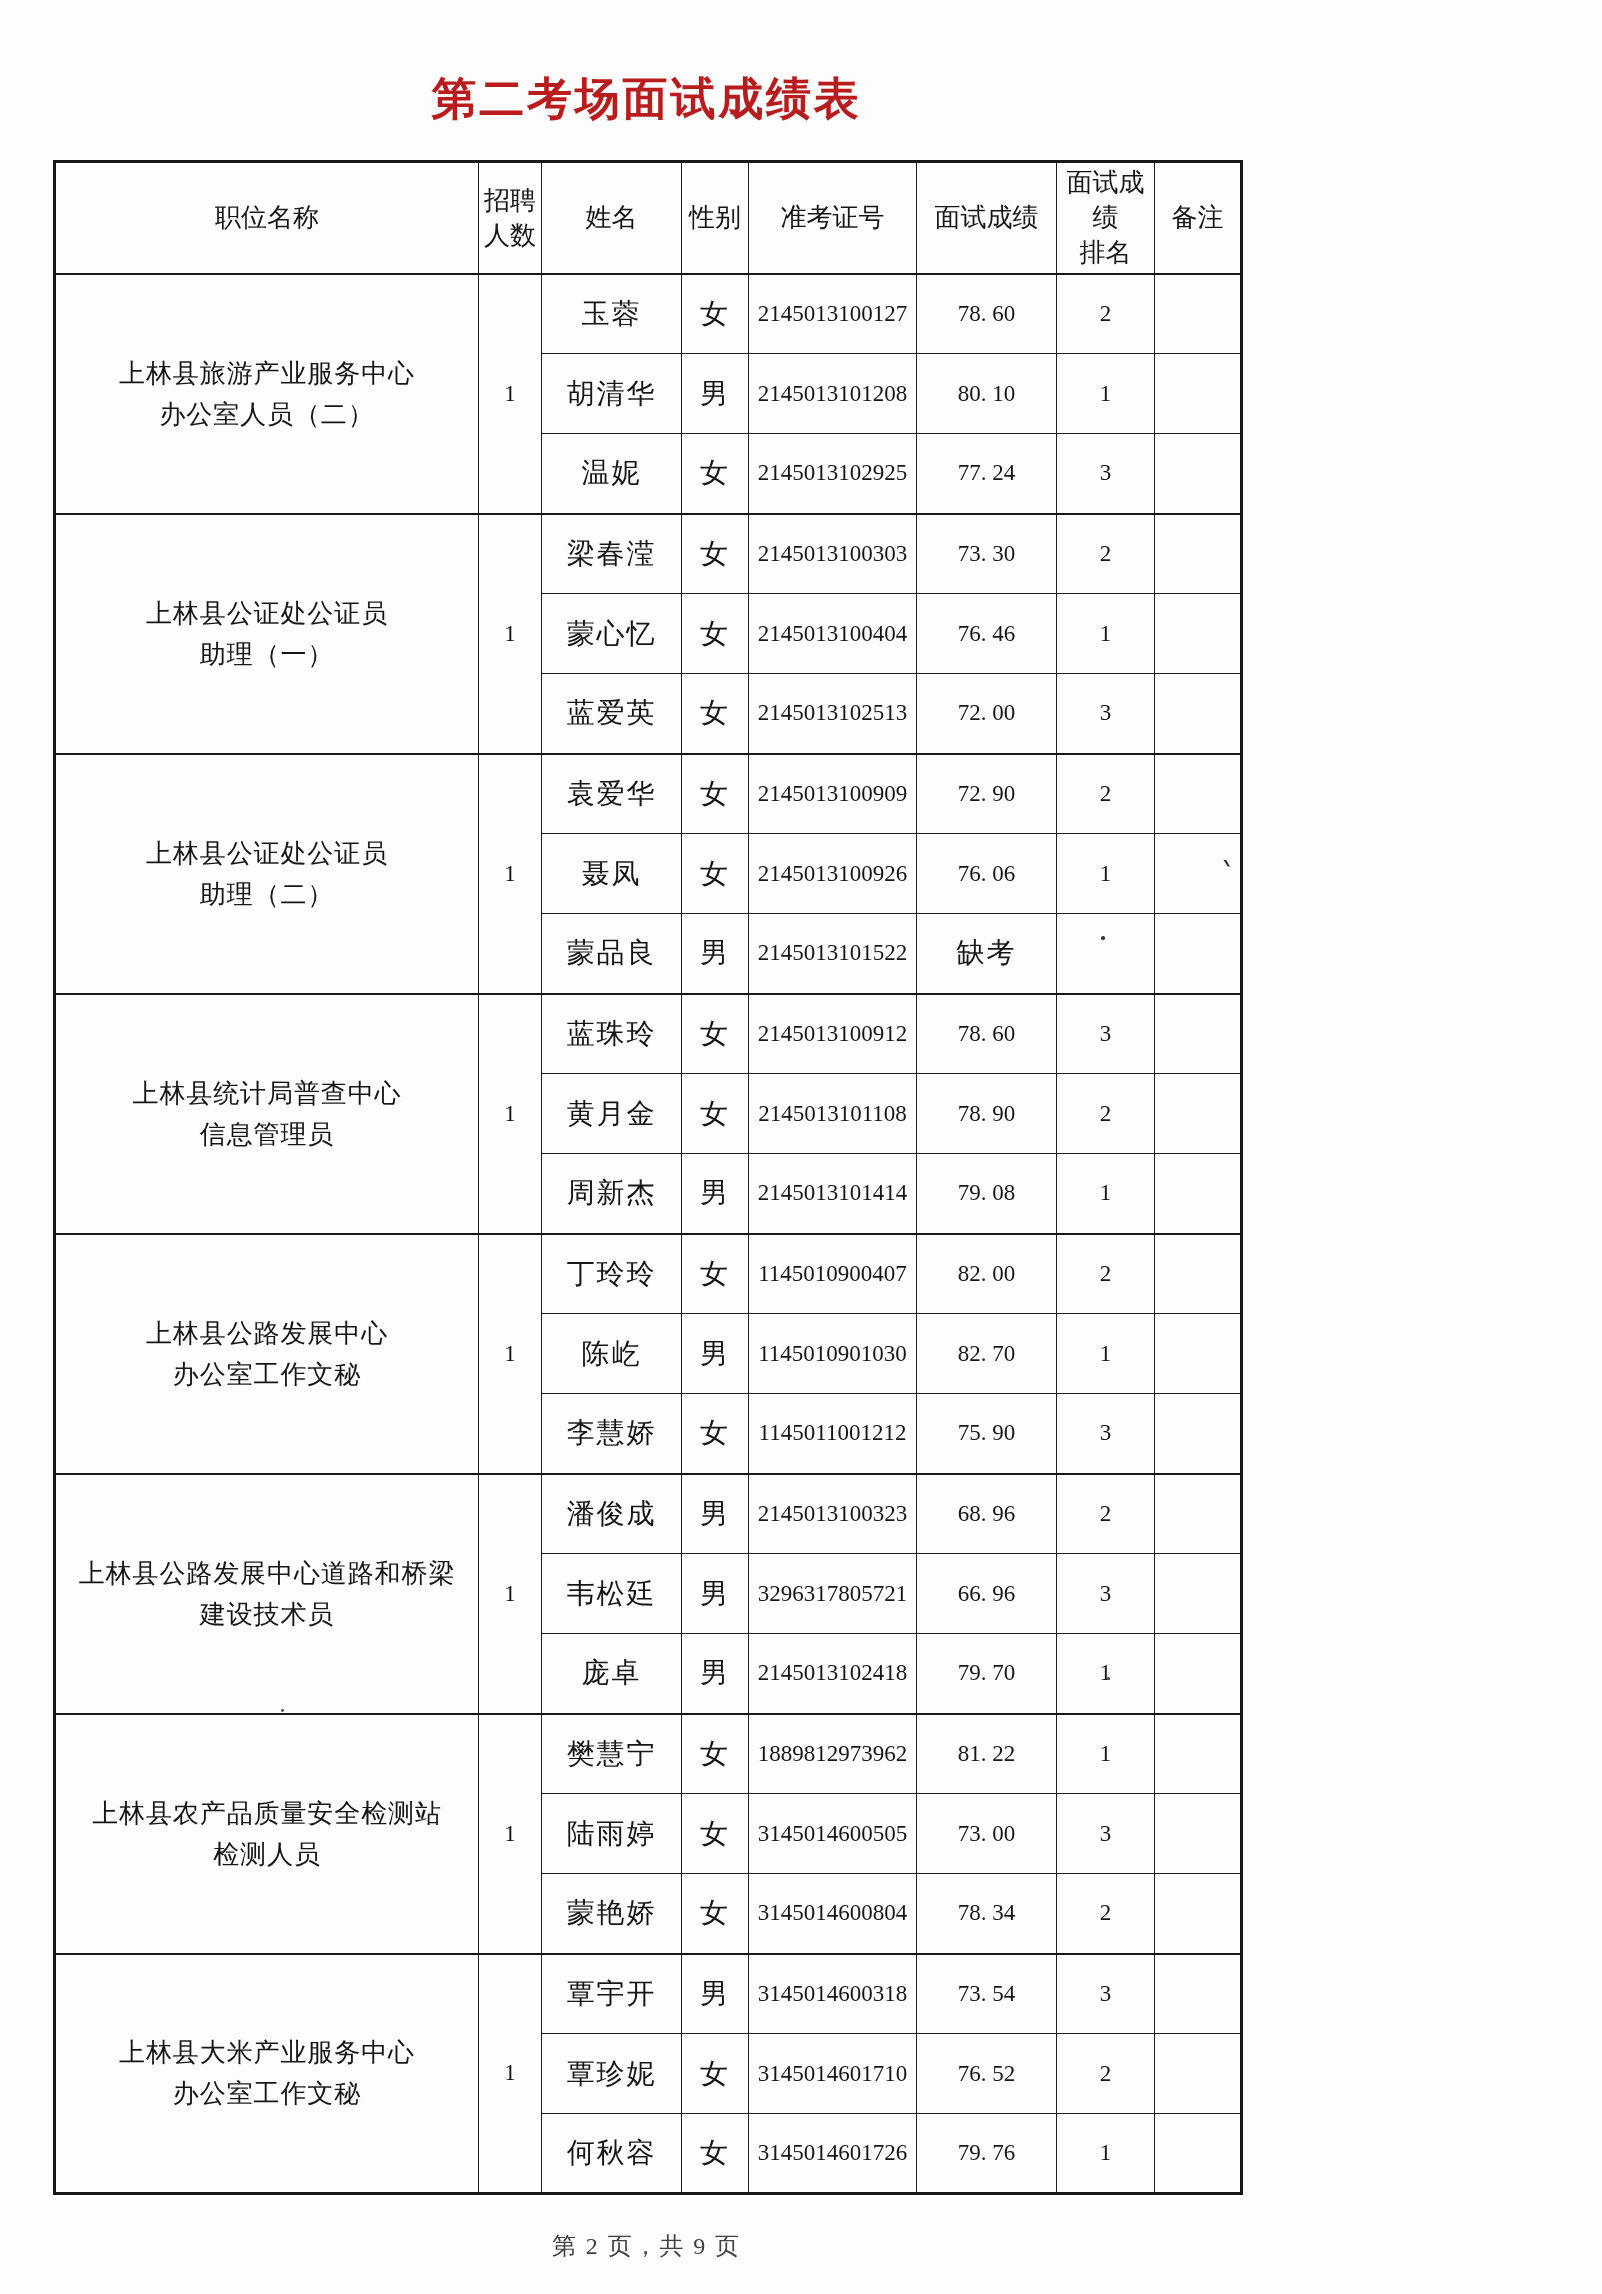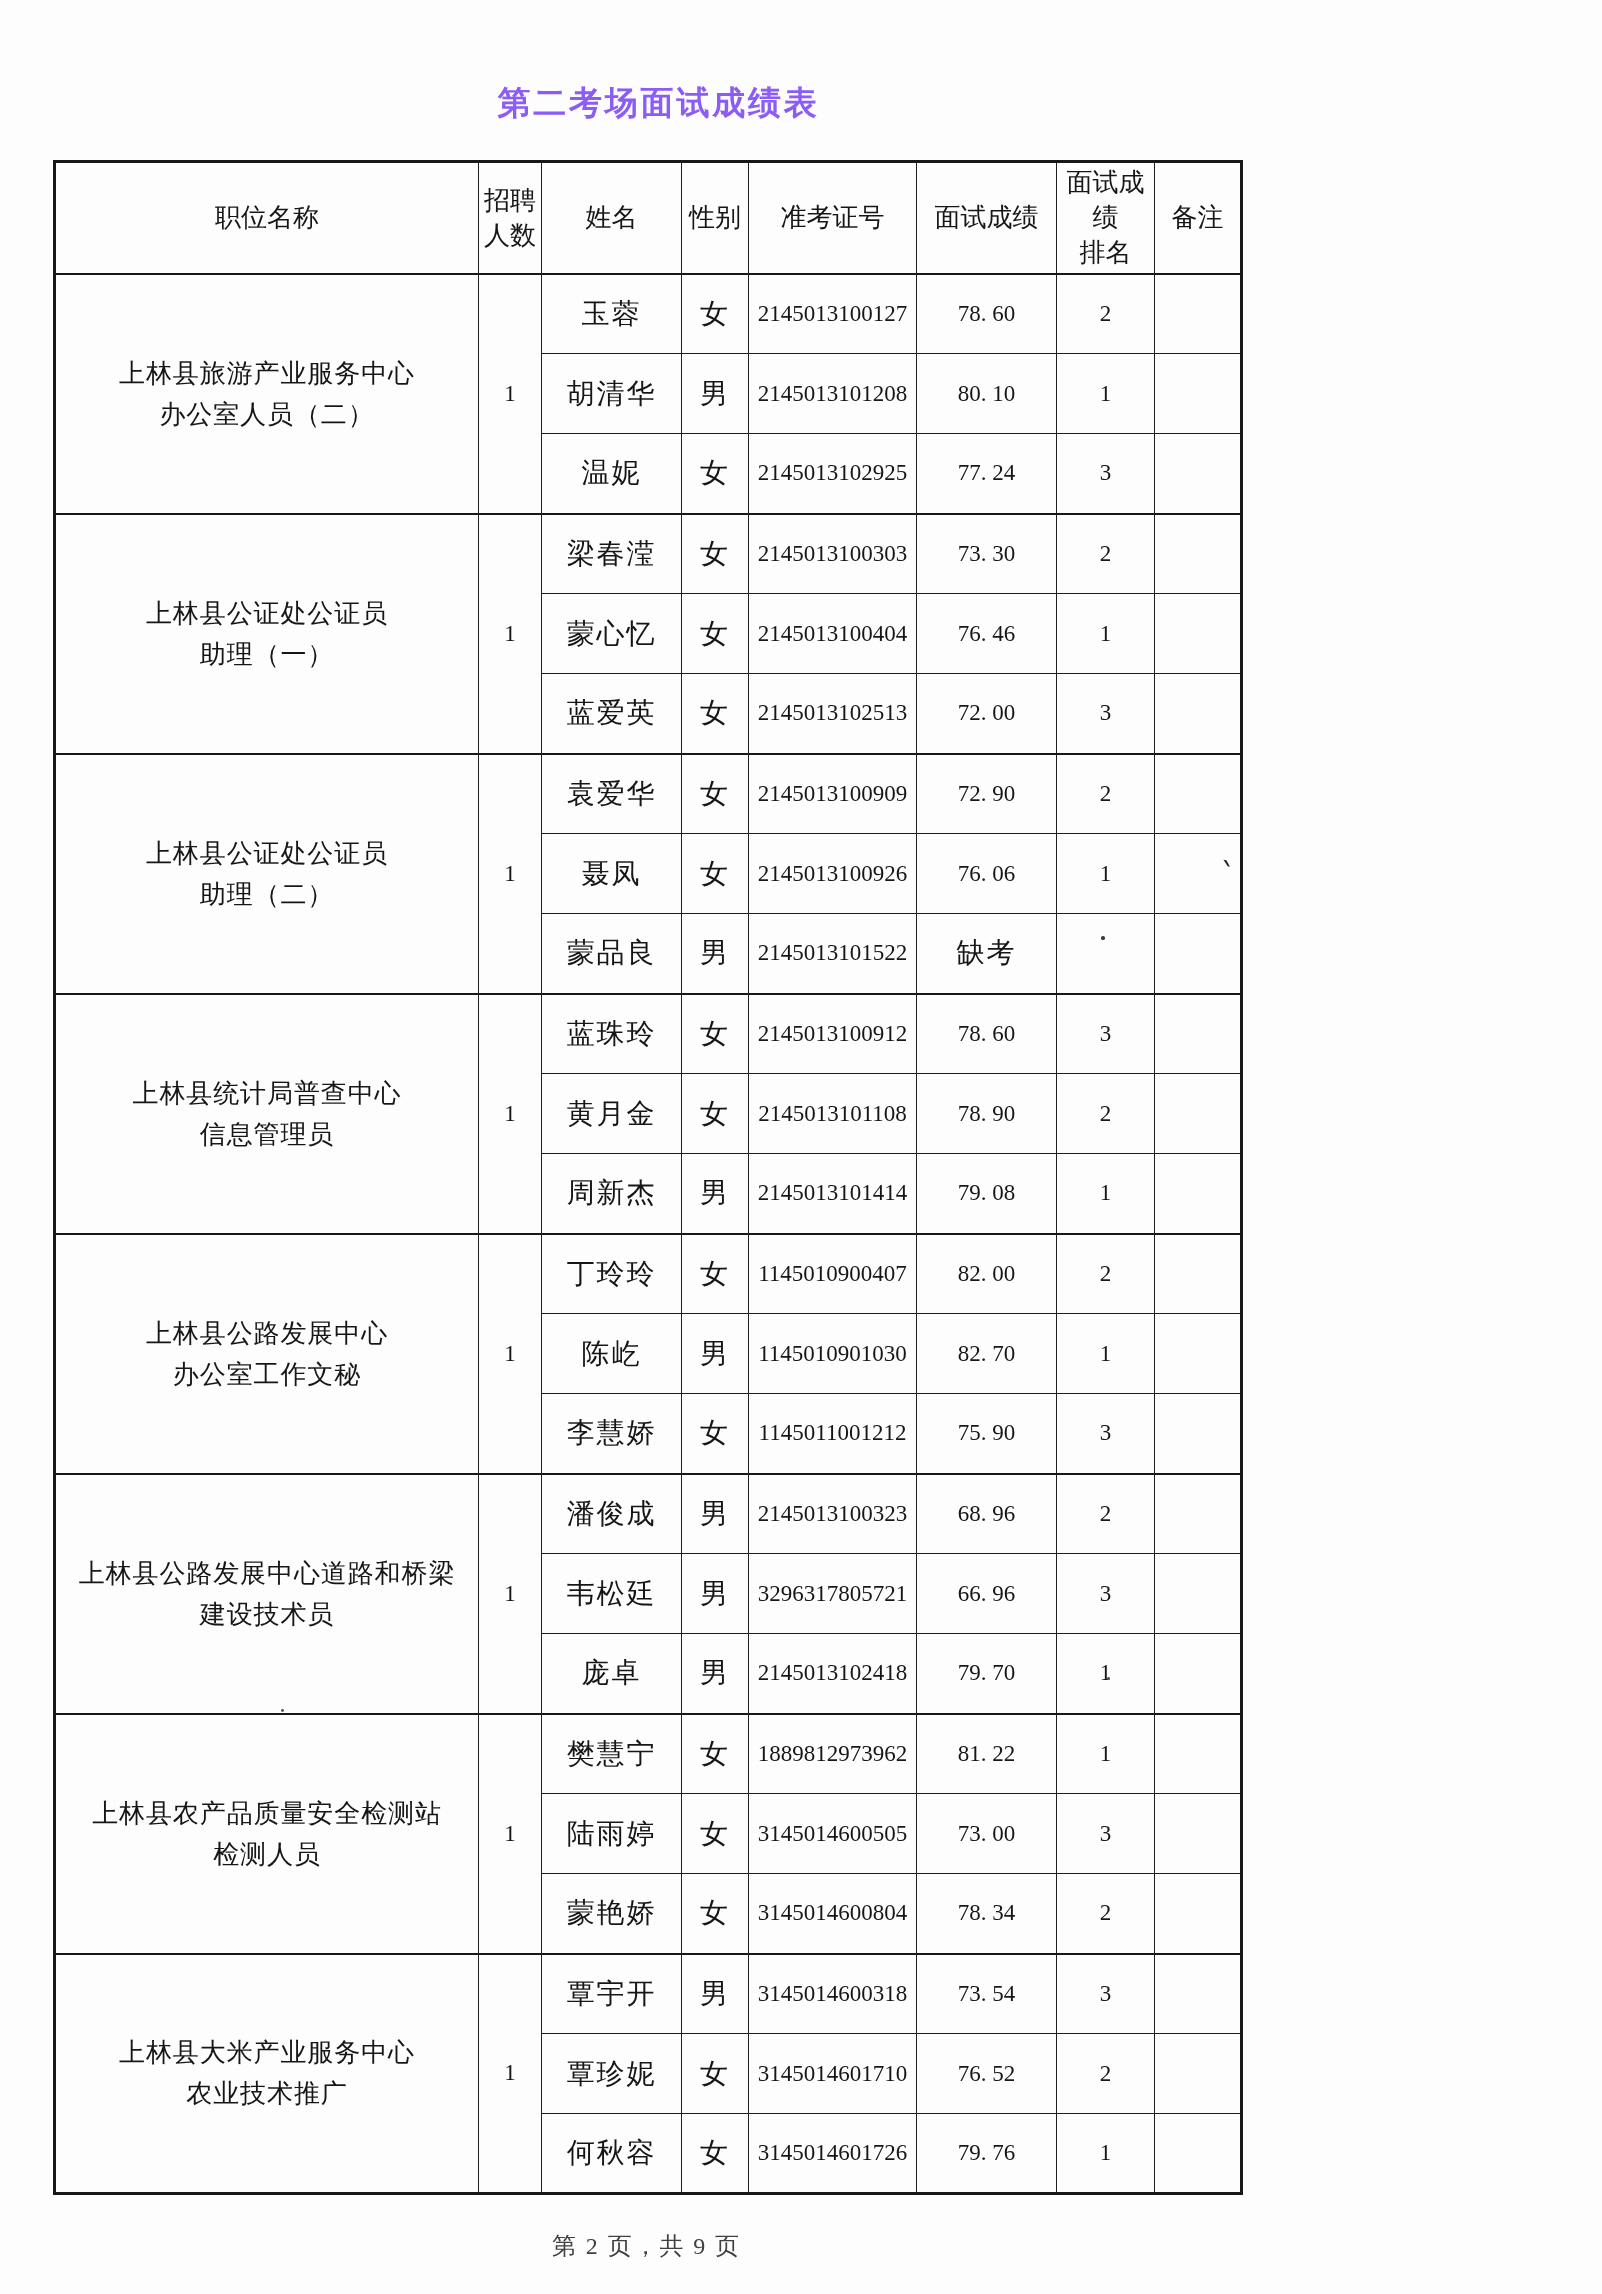--- a/index.html
+++ b/index.html
@@ -9,24 +9,24 @@
     font-family:"Liberation Serif","DejaVu Serif",serif;
     color:#161616;
     position:relative;
     overflow:hidden;
   }
   .page-title{
     position:absolute;left:53px;top:69px;width:1187px;
     text-align:center;
     font-family:"Liberation Sans","DejaVu Sans",sans-serif;
     font-weight:bold;
-    font-size:33px;
+    font-size:45px;
     letter-spacing:2.8px;
-    color:#8b5cf6;
-    margin:12px;
+    color:#b91c1c;
+    margin:0;
   }
   table.score-table{
     position:absolute;left:53px;top:160px;
     width:1187px;
     border-collapse:collapse;
     table-layout:fixed;
     background:#fdfdfd;
     border:3.7px solid #181818;
   }
   .score-table th,.score-table td{
@@ -282,21 +282,21 @@
       <tr>
         <td class="cjk">蒙艳娇</td>
         <td class="cjk">女</td>
         <td class="num">3145014600804</td>
         <td class="num">78. 34</td>
         <td class="num">2</td>
         <td class="num"></td>
       </tr>
       <tr class="group-start">
         <td rowspan="3" class="pos">上林县大米产业服务中心
-农业技术推广</td>
+办公室工作文秘</td>
         <td rowspan="3" class="num">1</td>
         <td class="cjk">覃宇开</td>
         <td class="cjk">男</td>
         <td class="num">3145014600318</td>
         <td class="num">73. 54</td>
         <td class="num">3</td>
         <td class="num"></td>
       </tr>
       <tr>
         <td class="cjk">覃珍妮</td>

